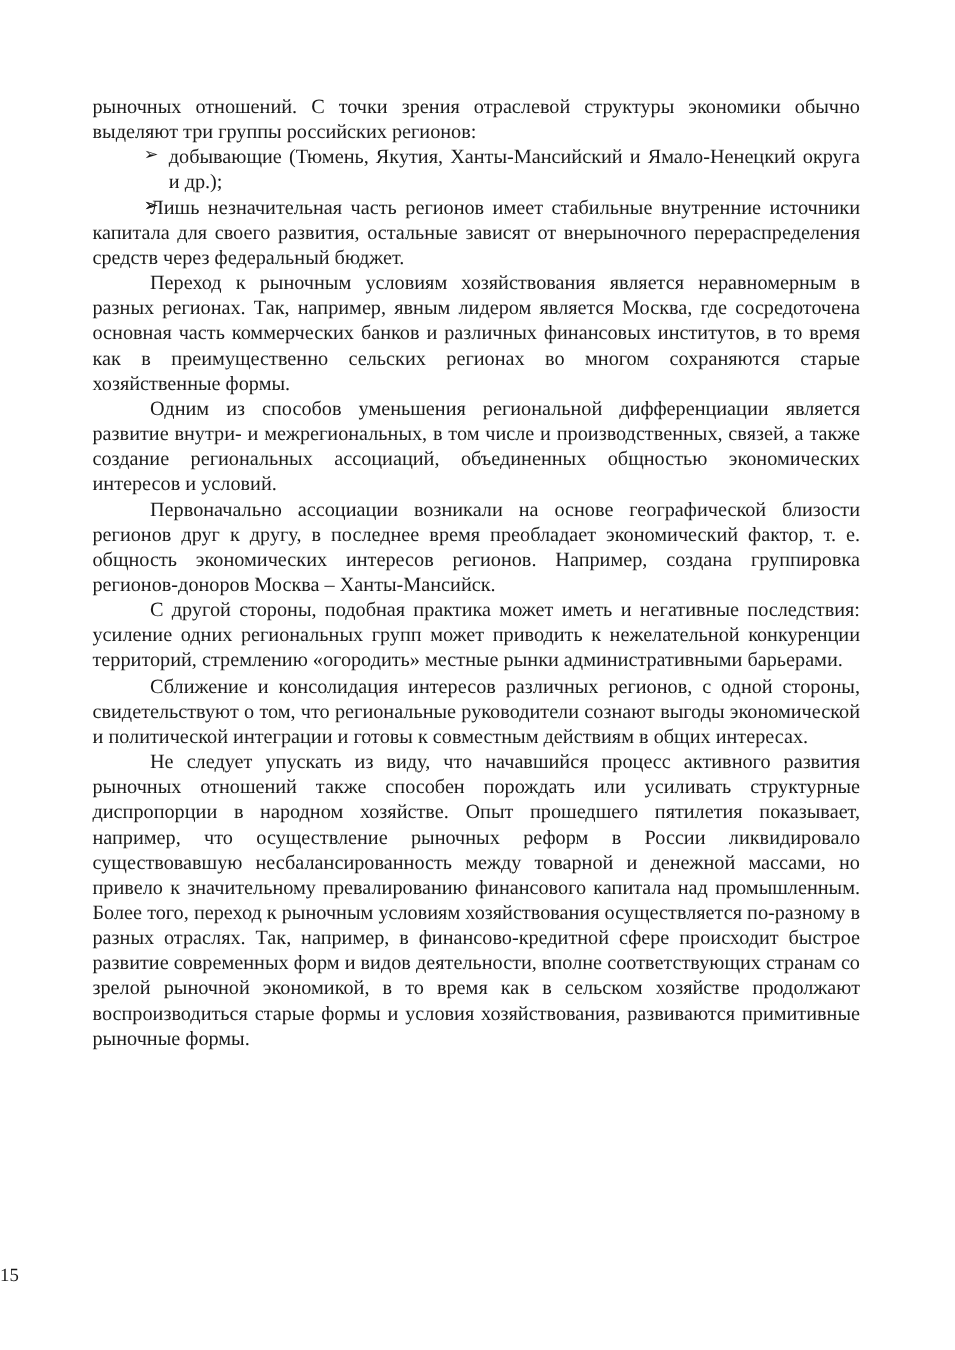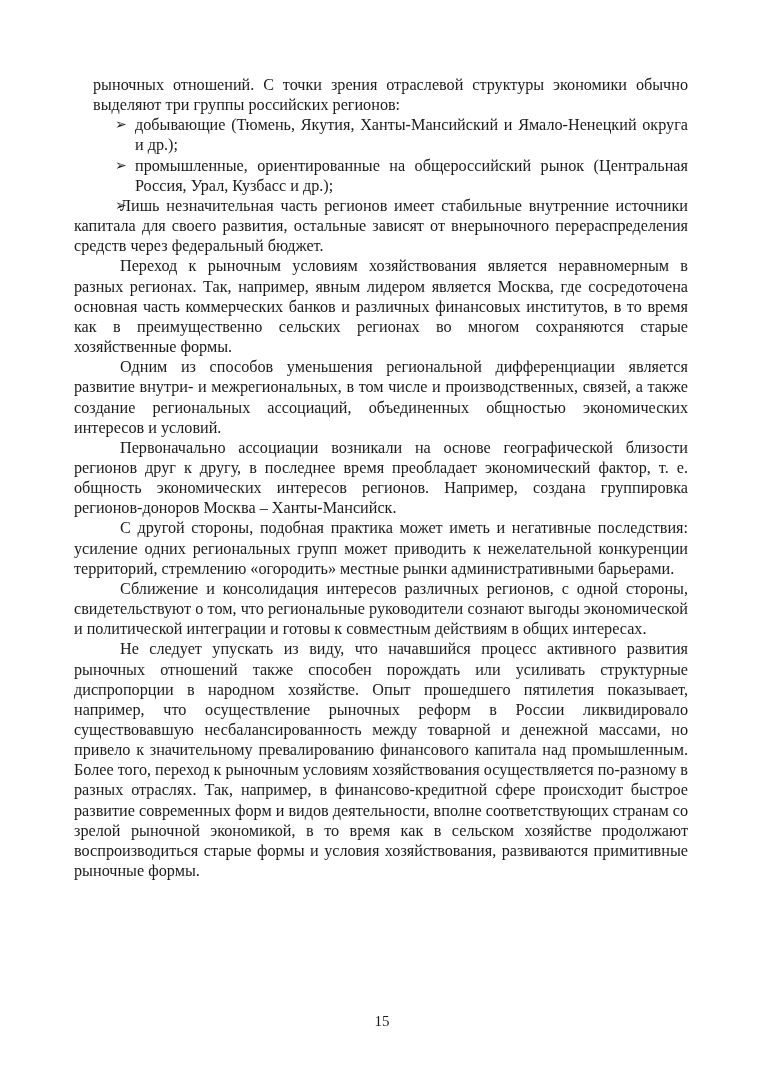--- a/index.html
+++ b/index.html
@@ -3,44 +3,43 @@
 <meta charset="utf-8">
 <style>
   html, body { margin: 0; padding: 0; background: #ffffff; }
   body { width: 764px; height: 1080px; position: relative; overflow: hidden; }
   .page {
     position: absolute; left: 74px; top: 75px; width: 614px;
     font-family: "Liberation Serif", serif;
     font-size: 16.2px; line-height: 20.15px; color: #1a1a1a;
   }
   .p { margin: 0; text-align: justify; text-indent: 46px; hyphens: manual; }
-  .p.noindent { text-indent: 0; margin-left: 19px; }
+  .p.noindent { text-indent: 0; }
   .bullets { list-style: none; margin: 0; padding: 0; }
   .bullets li { position: relative; padding-left: 61px; margin-left: 0; text-align: justify; }
   .bullets li .mark {
     position: absolute; left: 41px; top: 0; font-size: 14px;
   }
   .pagenum {
-    position: absolute; left: 0; width: 764px; top: 1013px; text-align: center;
+    position: absolute; left: 0; width: 764px; top: 1013px; 
     font-family: "Liberation Serif", serif; font-size: 15px; color: #1a1a1a;
   }
 </style>
 </head>
 <body>
 
 <div class="page">
   <p class="p noindent">рыночных отношений. С точки зрения отраслевой структуры экономики обычно выделяют три группы российских регионов:</p>
   <ul class="bullets">
     <li>
       <span class="mark">➢</span>
       <span>добывающие (Тюмень, Якутия, Ханты-Мансийский и Ямало-Ненецкий округа и др.);</span>
     </li>
     <li>
       <span class="mark">➢</span>
-      <span>промышленные, ориентированные на общероссийский рынок (Центральная Россия, Урал, Кузбасс и др.);</span>
     </li>
     <li>
       <span class="mark">➢</span>
     </li>
   </ul>
   <p class="p">Лишь незначительная часть регионов имеет стабильные внутренние источники капитала для своего развития, остальные зависят от внерыночного перераспределения средств через федеральный бюджет.</p>
   <p class="p">Переход к рыночным условиям хозяйствования является неравномерным в разных регионах. Так, например, явным лидером является Москва, где сосредоточена основная часть коммерческих банков и различных финансовых институтов, в то время как в преимущественно сельских регионах во многом сохраняются старые хозяйственные формы.</p>
   <p class="p">Одним из способов уменьшения региональной дифференциации является развитие внутри- и межрегиональных, в том числе и производственных, связей, а также создание региональных ассоциаций, объединенных общностью экономических интересов и условий.</p>
   <p class="p">Первоначально ассоциации возникали на основе географической близости регионов друг к другу, в последнее время преобладает экономический фактор, т. е. общность экономических интересов регионов. Например, создана группировка регионов-доноров Москва – Ханты-Мансийск.</p>
   <p class="p">С другой стороны, подобная практика может иметь и негативные последствия: усиление одних региональных групп может приводить к нежелательной конкуренции территорий, стремлению «огородить» местные рынки административными барьерами.</p>

